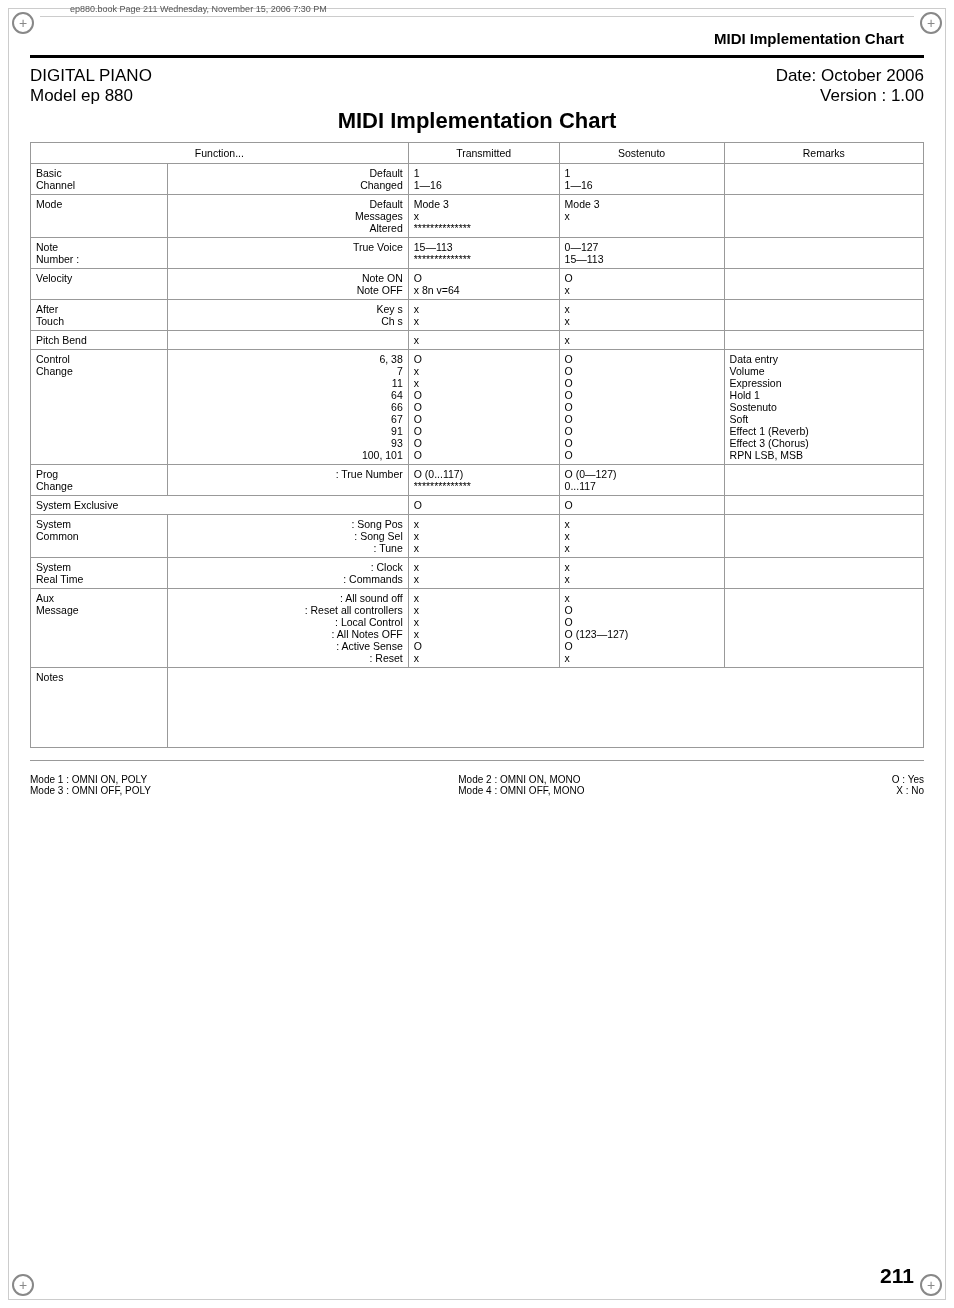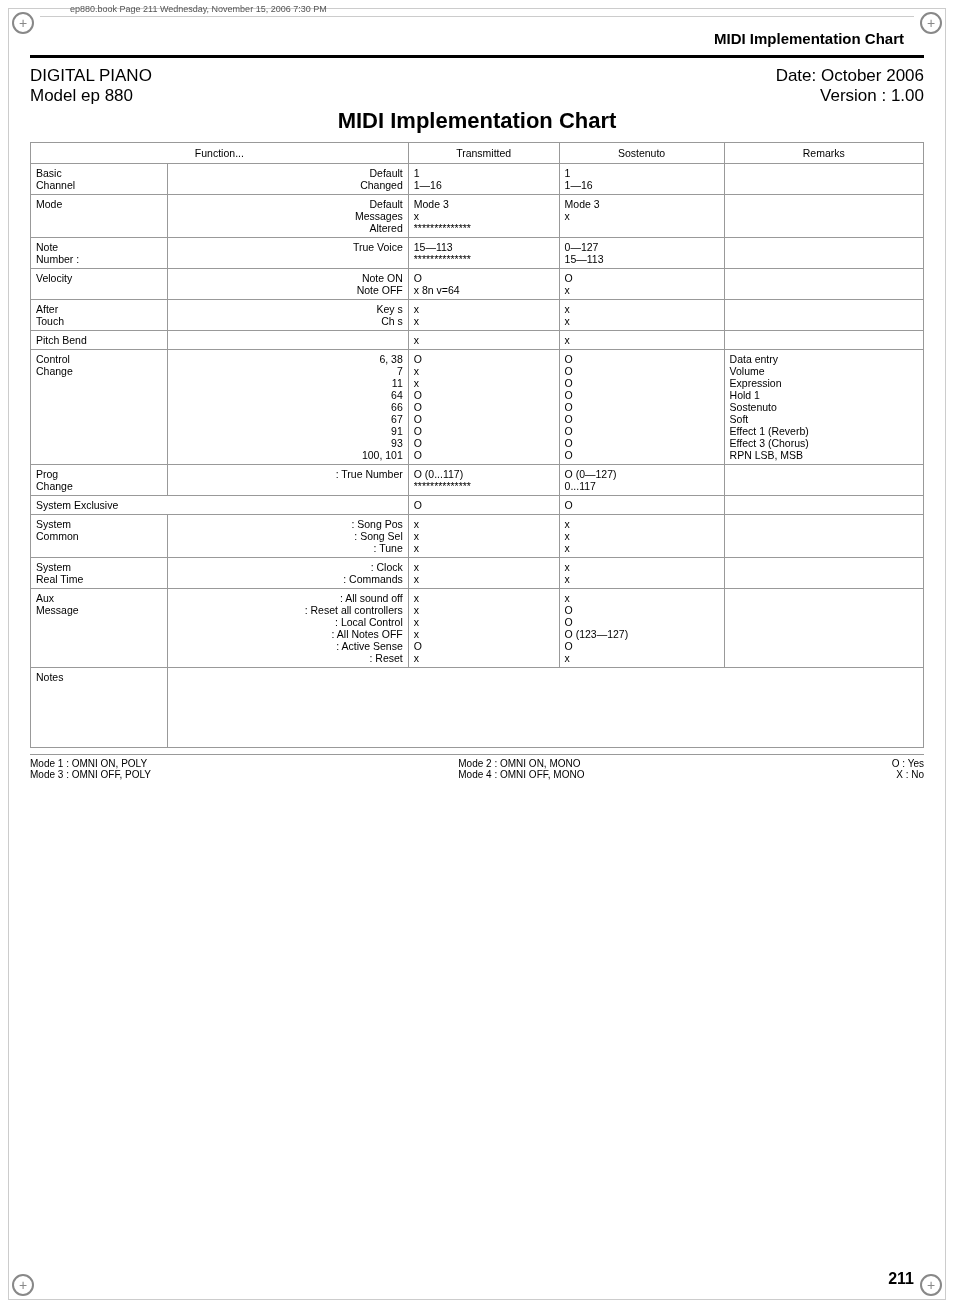--- a/index.html
+++ b/index.html
@@ -110,33 +110,33 @@
       text-align: center;
       font-weight: normal;
       background: #fff;
       padding: 4px 5px;
     }
 
     
     .footer-legends {
       display: flex;
       justify-content: space-between;
-      margin-top: 6px;
+      margin-top: 12px;
       font-size: 10px;
       border-top: 1px solid #999;
-      padding-top: 3px;
+      padding-top: 13px;
     }
     .footer-left { }
     .footer-right { text-align: right; }
 
     .page-number {
       position: absolute;
       bottom: 20px;
       right: 40px;
-      font-size: 16px;
+      font-size: 21px;
       font-weight: bold;
     }
 
     .border-outer {
       position: absolute;
       top: 8px; left: 8px; right: 8px; bottom: 8px;
       border: 1px solid #ccc;
       pointer-events: none;
     }
   </style>

